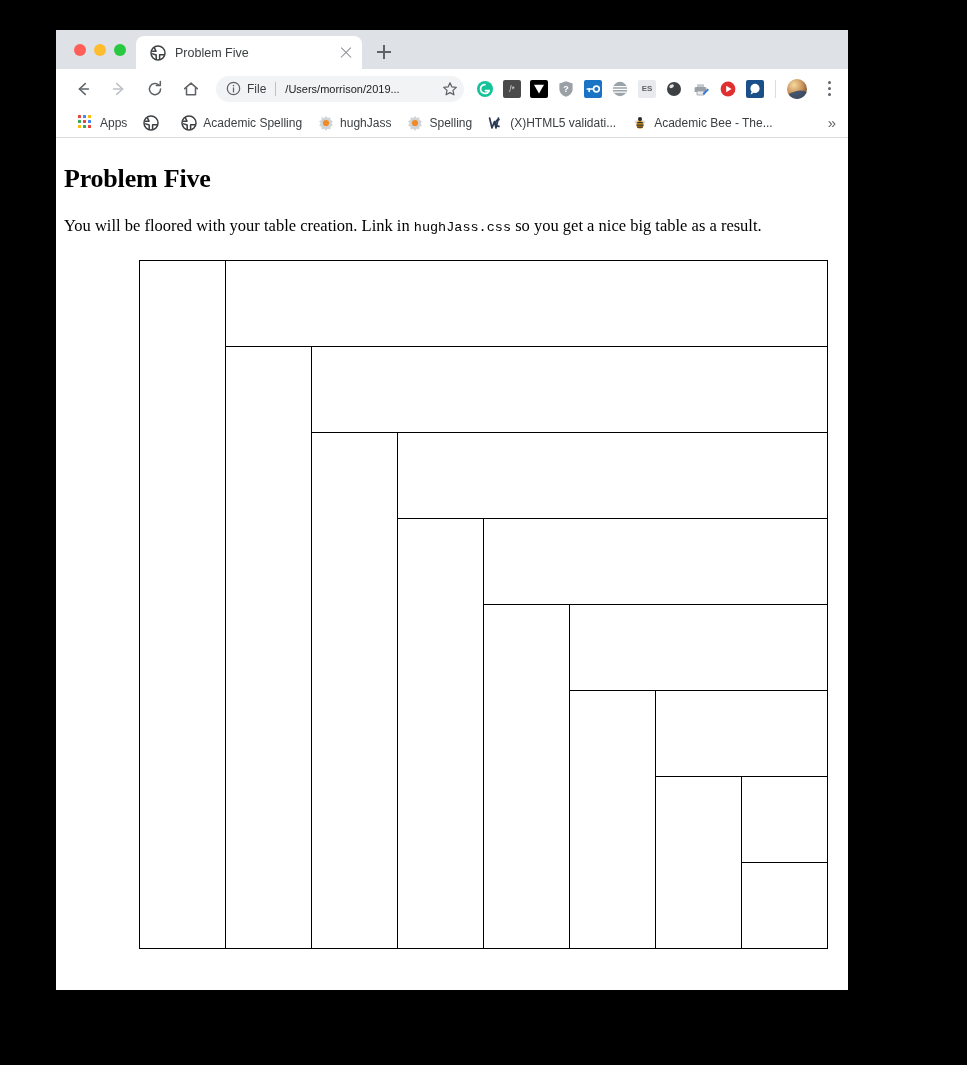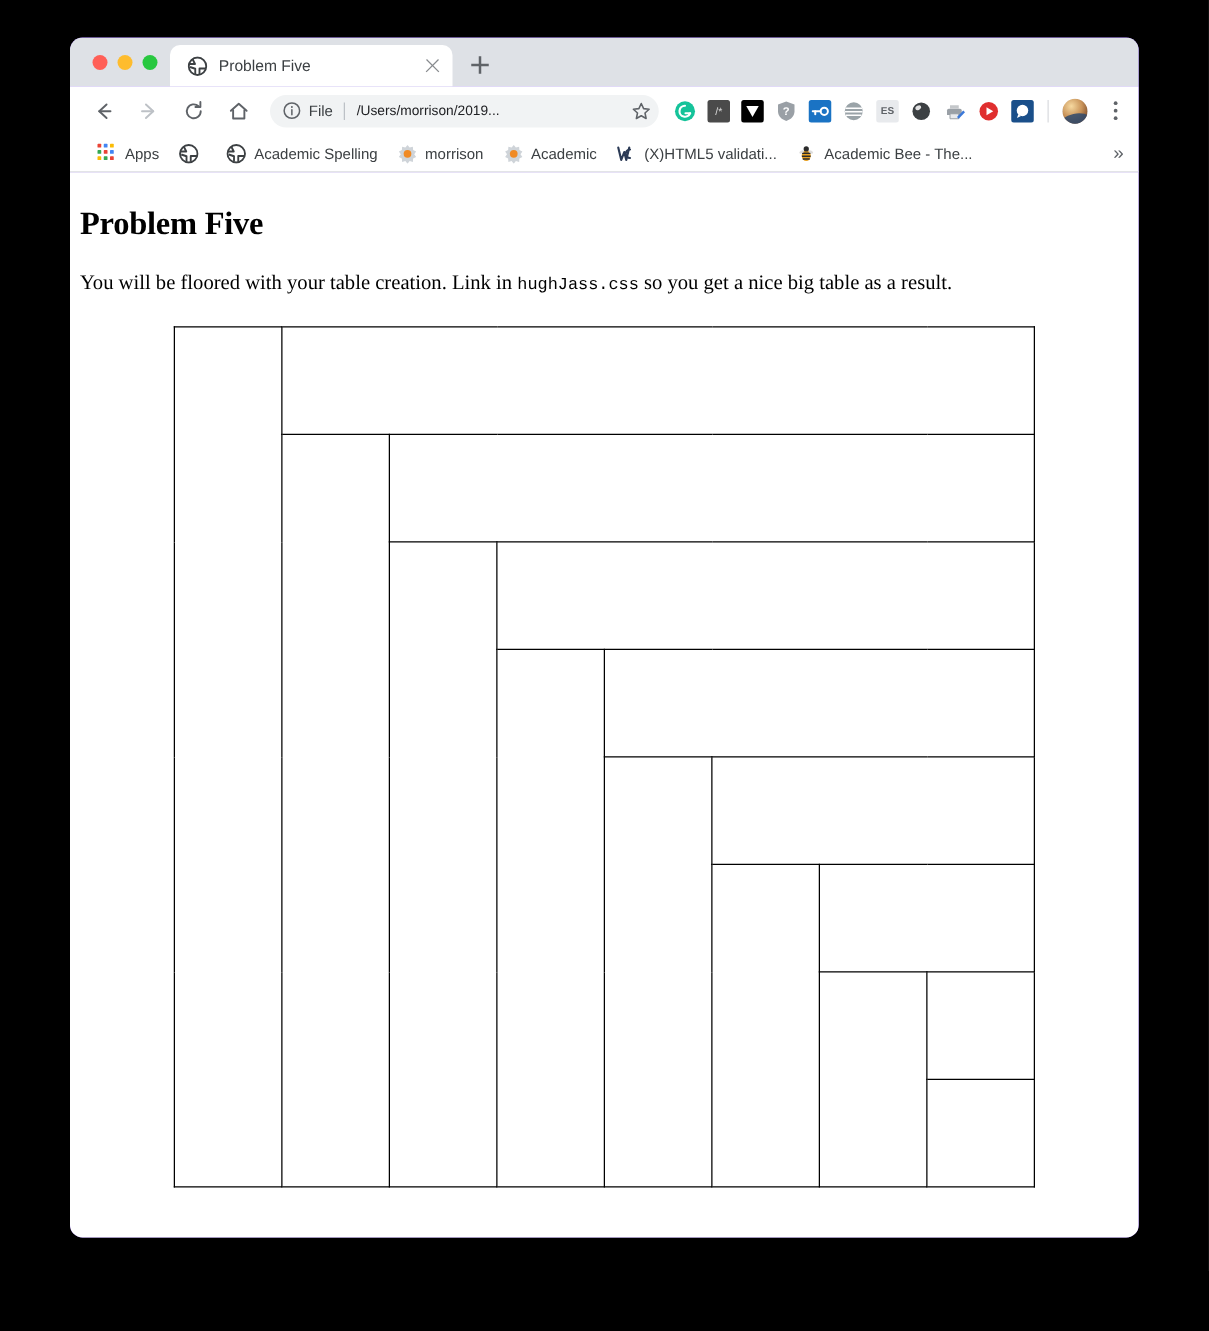--- a/index.html
+++ b/index.html
@@ -14,24 +14,24 @@
   body {
     font-family: "Liberation Sans", sans-serif;
     -webkit-font-smoothing: antialiased;
   }
 
   
   .browser-window {
     position: absolute;
     left: 56px;
     top: 30px;
-    width: 855px;
+    width: 792px;
     height: 960px;
-    background: #8b5cf6;
-    border-radius: 10px;
+    background: #ef4444;
+    border-radius: 0;
     overflow: hidden;
     box-shadow: 0 2px 10px rgba(0,0,0,0.35);
   }
 
   
   .tab-strip {
     position: relative;
     height: 39px;
     background: #dee1e6;
     display: flex;
@@ -521,31 +521,31 @@
       <span class="bm-label">Academic Spelling</span>
     </div>
 
     <div class="bm">
       <span class="bm-ico">
         <svg viewBox="0 0 16 16" width="16" height="16" aria-hidden="true">
           <path d="M8 .9 l1.7 2.1 2.6-.7 .2 2.7 2.4 1.2 -1.5 2.2 1.5 2.2 -2.4 1.2 -.2 2.7 -2.6-.7 L8 15.9 6.3 13.8 3.7 14.5 3.5 11.8 1.1 10.6 2.6 8.4 1.1 6.2 3.5 5 3.7 2.3 6.3 3 Z" fill="#cfd4d9"></path>
           <circle cx="8" cy="8" r="3.1" fill="#f08a24"></circle>
         </svg>
       </span>
-      <span class="bm-label">morrison</span>
+      <span class="bm-label">hughJass</span>
     </div>
 
     <div class="bm">
       <span class="bm-ico">
         <svg viewBox="0 0 16 16" width="16" height="16" aria-hidden="true">
           <path d="M8 .9 l1.7 2.1 2.6-.7 .2 2.7 2.4 1.2 -1.5 2.2 1.5 2.2 -2.4 1.2 -.2 2.7 -2.6-.7 L8 15.9 6.3 13.8 3.7 14.5 3.5 11.8 1.1 10.6 2.6 8.4 1.1 6.2 3.5 5 3.7 2.3 6.3 3 Z" fill="#cfd4d9"></path>
           <circle cx="8" cy="8" r="3.1" fill="#f08a24"></circle>
         </svg>
       </span>
-      <span class="bm-label">Academic</span>
+      <span class="bm-label">Spelling</span>
     </div>
 
     <div class="bm">
       <span class="bm-ico">
         <svg viewBox="0 0 16 16" width="16" height="16" aria-hidden="true">
           <path d="M1.6 3 L4 13 L6.4 6.6 L8 13 L10.4 3" fill="none" stroke="#2b3a55" stroke-width="1.7" stroke-linejoin="round" stroke-linecap="round"></path>
           <path d="M11 4.6 a3 3 0 1 0 0 6.8" fill="none" stroke="#2b3a55" stroke-width="1.7" stroke-linecap="round"></path>
         </svg>
       </span>
       <span class="bm-label">(X)HTML5 validati...</span>

